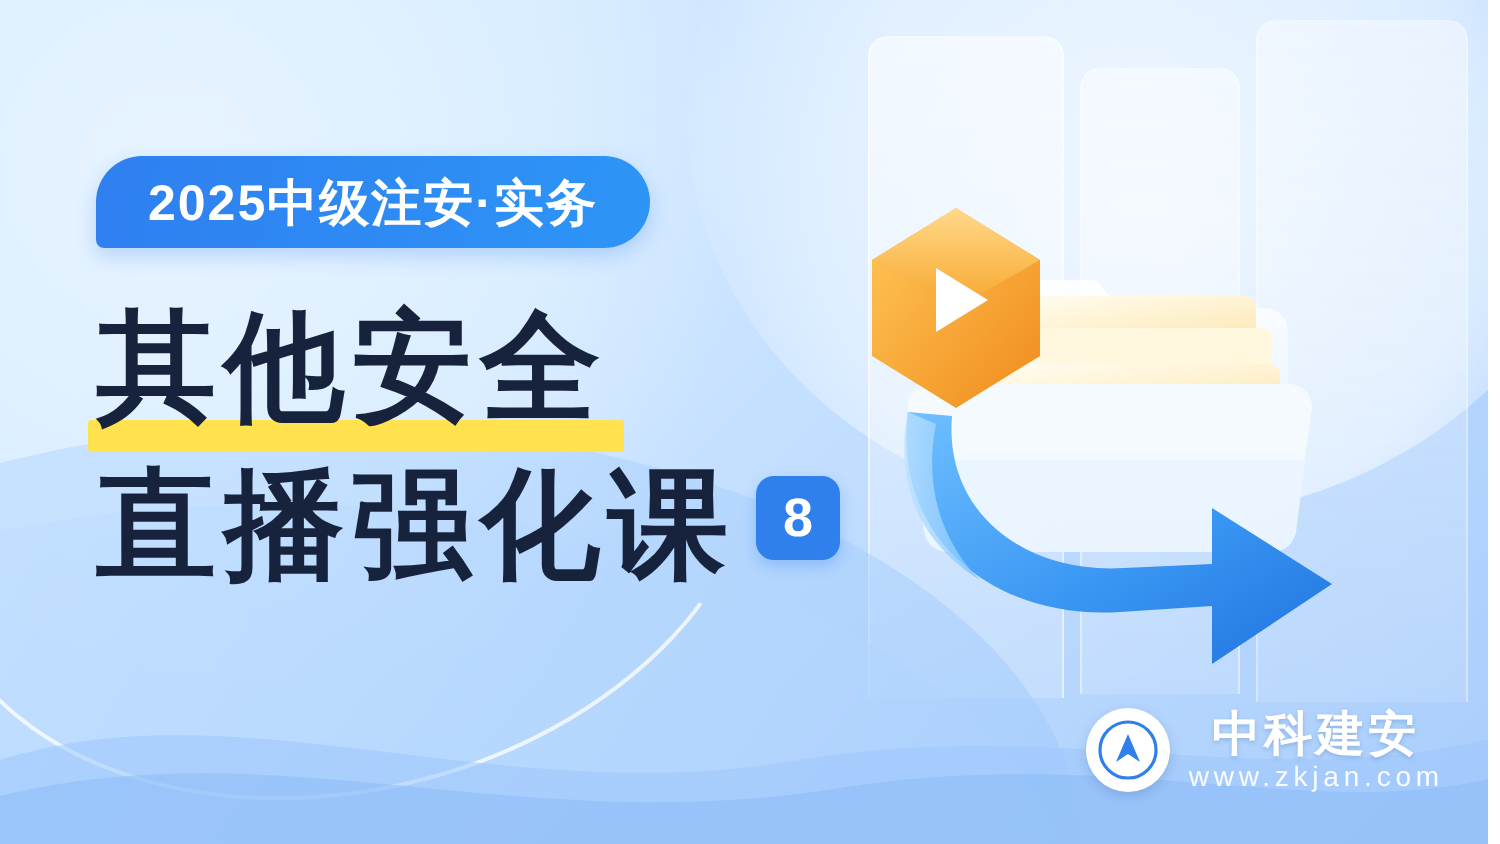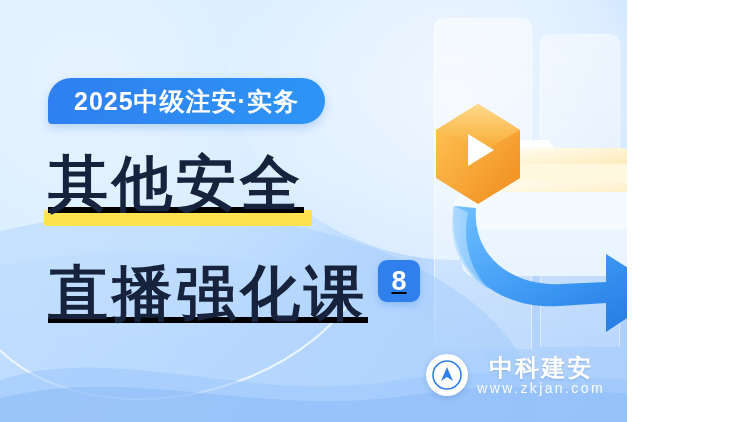--- a/index.html
+++ b/index.html
@@ -2,21 +2,21 @@
 <html><head>
 <meta charset="utf-8">
 <style>
   html, body {
     margin: 0;
     padding: 0;
     background: #ffffff;
   }
   #poster {
     position: relative;
-    width: 627px;
+    width: 744px;
     height: 422px;
     overflow: hidden;
     font-family: "Liberation Sans", sans-serif;
     background: linear-gradient(135deg, #dceeff 0%, #cfe6ff 35%, #bfdcff 60%, #a9cdfb 100%);
   }
 
   
   .bg-layer {
     position: absolute;
     inset: 0;
@@ -124,25 +124,24 @@
     font-size: 25px;
     font-weight: bold;
     letter-spacing: 1px;
     white-space: nowrap;
     box-shadow: 0 4px 10px rgba(45,120,230,.25);
   }
   .title-row {
     position: absolute;
     left: 48px;
     display: flex;
-    align-items: flex-start;
-    text-decoration: underline;
+    align-items: center;
   }
   .title-row.row1 { top: 150px; }
-  .title-row.row2 { top: 260px; }
+  .title-row.row2 { top: 229px; }
 
   .title-text {
     position: relative;
     font-size: 60px;
     line-height: 68px;
     font-weight: bold;
     color: #17233d;
     letter-spacing: 4px;
     white-space: nowrap;
     z-index: 2;

